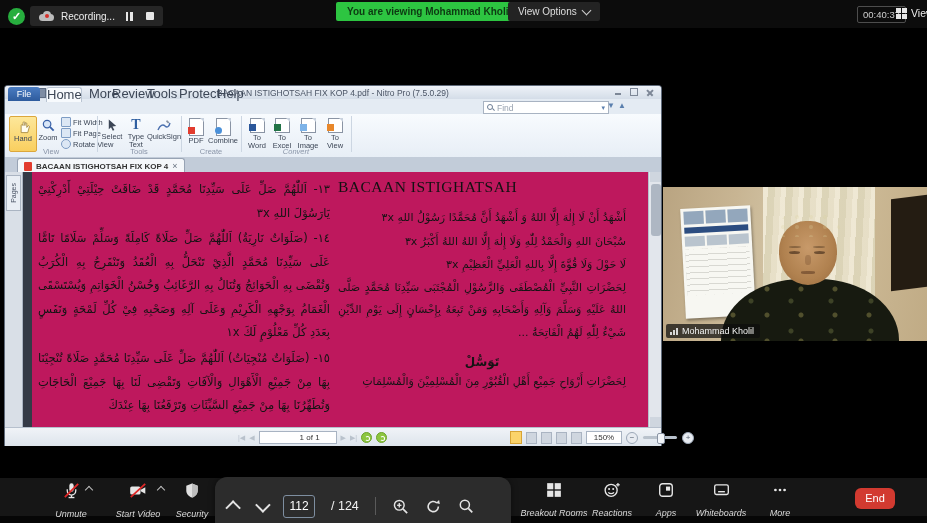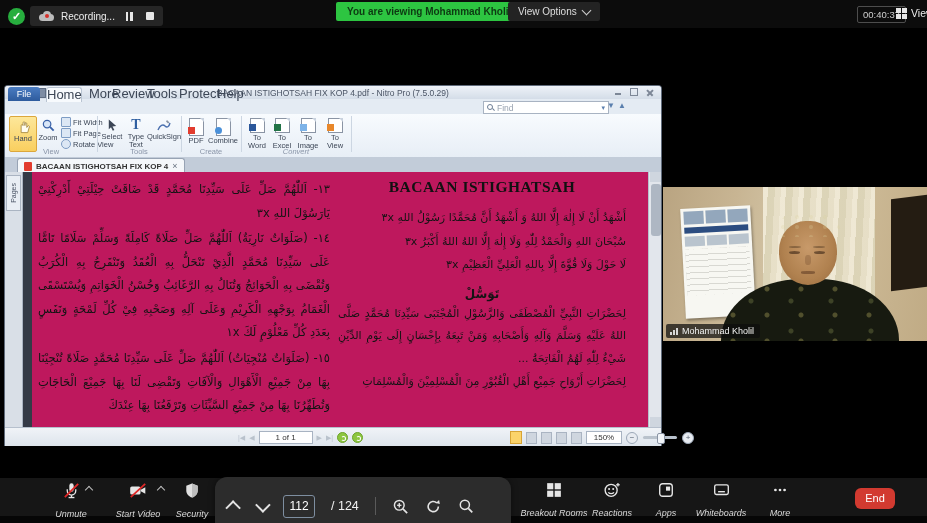--- a/index.html
+++ b/index.html
@@ -102,32 +102,32 @@
   .scrollbar{left:643px;top:0;width:13px;height:255px;background:#e2e6ec;border-left:1px solid #b6c0cd;}
   .sb-btn{left:1px;width:11px;height:10px;background:#cfd6df;}
   .sb-thumb{left:1.5px;top:12px;width:10px;height:52px;background:#aeb7c3;border-radius:3px;}
 
   
   .arab{direction:rtl;unicode-bidi:embed;font-family:"DejaVu Sans",sans-serif;color:#141414;
     text-align:justify;text-align-last:right;}
   .col-left{left:6px;top:6px;width:292px;font-size:11.5px;line-height:2.05;}
   .col-left p{margin:0 0 2px 0;}
   .col-right{left:306px;top:4px;width:288px;}
-  .doc-title{font-family:"Liberation Serif",serif;font-weight:bold;font-size:15.5px;color:#111;
-    text-align:center;letter-spacing:.5px;margin:2px 0 10px 0;}
+  .doc-title{font-family:"Liberation Serif",serif;font-weight:normal;font-size:15.5px;color:#111;
+    letter-spacing:.5px;margin:2px 0 10px 0;}
   .col-right .ln{font-size:11px;line-height:2.15;margin:0;}
   .tawassul{text-align:center;font-size:12px;font-weight:bold;margin:10px 0 2px 0;text-align-last:center;}
   .col-right .para{font-size:11px;line-height:2.05;margin:0;}
 
   .statusbar{left:0;top:341px;width:656px;height:18px;background:linear-gradient(#f0f3f7,#dde4ec);
     border-top:1px solid #b6c0cd;display:block;}
   .nav-cluster{left:233px;top:3px;display:flex;align-items:center;gap:4px;}
   .nav-cluster .g{color:#b9c2cc;font-size:7px;}
   .pg-box{width:52px;height:11px;background:#fff;border:1px solid #a8b3c2;font-size:8px;color:#333;
-    text-align:center;line-height:11px;}
+    text-align:center;line-height:11px;padding-left:24px;}
   .green-dot{width:9px;height:9px;border-radius:50%;background:#8dc63f;border:1px solid #6da32b;position:relative;}
   .green-dot::after{content:"";position:absolute;left:2.5px;top:2.5px;width:3px;height:3px;border:1px solid #fff;
     border-radius:50%;border-left-color:transparent;}
   .zoom-cluster{left:505px;top:3px;display:flex;align-items:center;gap:4px;}
   .yic{width:10px;height:11px;background:#fbd36a;border:1px solid #d8a435;}
   .gic{width:9px;height:10px;background:#cfd6df;border:1px solid #aab4c2;}
   .zoom-box{width:34px;height:11px;background:#fff;border:1px solid #a8b3c2;font-size:8px;color:#333;
     text-align:center;line-height:11px;}
   .round-btn{width:10px;height:10px;border-radius:50%;background:#e7ebf1;border:1px solid #9ca8b8;
     color:#5a6575;font-size:8px;line-height:9px;text-align:center;}
@@ -388,22 +388,22 @@
           <p>١٣- اَللّٰهُمَّ صَلِّ عَلَى سَيِّدِنَا مُحَمَّدٍ قَدْ ضَاقَتْ حِيْلَتِيْ أَدْرِكْنِيْ يَارَسُوْلَ اللهِ  ٣x</p>
           <p>١٤- (صَلَوَاتٌ نَارِيَةٌ) اَللّٰهُمَّ صَلِّ صَلَاةً كَامِلَةً وَسَلِّمْ سَلَامًا تَامًّا عَلَى سَيِّدِنَا مُحَمَّدٍ الَّذِيْ تَنْحَلُّ بِهِ الْعُقَدُ وَتَنْفَرِجُ بِهِ الْكُرَبُ وَتُقْضَى بِهِ الْحَوَائِجُ وَتُنَالُ بِهِ الرَّغَائِبُ وَحُسْنُ الْخَوَاتِمِ وَيُسْتَسْقَى الْغَمَامُ بِوَجْهِهِ الْكَرِيْمِ وَعَلَى آلِهِ وَصَحْبِهِ فِيْ كُلِّ لَمْحَةٍ وَنَفَسٍ بِعَدَدِ كُلِّ مَعْلُوْمٍ لَكَ  ١x</p>
           <p>١٥- (صَلَوَاتٌ مُنْجِيَاتٌ) اَللّٰهُمَّ صَلِّ عَلَى سَيِّدِنَا مُحَمَّدٍ صَلَاةً تُنْجِيْنَا بِهَا مِنْ جَمِيْعِ الْأَهْوَالِ وَالْآفَاتِ وَتَقْضِى لَنَا بِهَا جَمِيْعَ الْحَاجَاتِ وَتُطَهِّرُنَا بِهَا مِنْ جَمِيْعِ السَّيِّئَاتِ وَتَرْفَعُنَا بِهَا عِنْدَكَ</p>
         </div>
 
         <div class="abs col-right">
           <div class="doc-title">BACAAN ISTIGHATSAH</div>
           <p class="arab ln">أَشْهَدُ أَنْ لَا إِلٰهَ إِلَّا اللهُ وَ أَشْهَدُ أَنَّ مُحَمَّدًا رَسُوْلُ اللهِ  ٣x</p>
           <p class="arab ln">سُبْحَانَ اللهِ وَالْحَمْدُ لِلّٰهِ وَلَا إِلٰهَ إِلَّا اللهُ اللهُ أَكْبَرُ  ٣x</p>
           <p class="arab ln">لَا حَوْلَ وَلَا قُوَّةَ إِلَّا بِاللهِ الْعَلِيِّ الْعَظِيْمِ  ٣x</p>
+          <p class="arab para">لِحَضْرَاتِ النَّبِيِّ الْمُصْطَفَى وَالرَّسُوْلِ الْمُجْتَبَى سَيِّدِنَا مُحَمَّدٍ صَلَّى اللهُ عَلَيْهِ وَسَلَّمَ وَآلِهِ وَأَصْحَابِهِ وَمَنْ تَبِعَهُ بِإِحْسَانٍ إِلَى يَوْمِ الدِّيْنِ شَيْءٌ لِلّٰهِ لَهُمُ الْفَاتِحَةُ ...</p>
           <p class="arab tawassul">تَوَسُّلْ</p>
-          <p class="arab para">لِحَضْرَاتِ النَّبِيِّ الْمُصْطَفَى وَالرَّسُوْلِ الْمُجْتَبَى سَيِّدِنَا مُحَمَّدٍ صَلَّى اللهُ عَلَيْهِ وَسَلَّمَ وَآلِهِ وَأَصْحَابِهِ وَمَنْ تَبِعَهُ بِإِحْسَانٍ إِلَى يَوْمِ الدِّيْنِ شَيْءٌ لِلّٰهِ لَهُمُ الْفَاتِحَةُ ...</p>
           <p class="arab para">لِحَضْرَاتِ أَرْوَاحِ جَمِيْعِ أَهْلِ الْقُبُوْرِ مِنَ الْمُسْلِمِيْنَ وَالْمُسْلِمَاتِ</p>
         </div>
       </div>
 
       <div class="abs scrollbar">
         <div class="abs sb-btn" style="top:0;"></div>
         <div class="abs sb-thumb"></div>
         <div class="abs sb-btn" style="top:245px;"></div>
       </div>
     </div>

